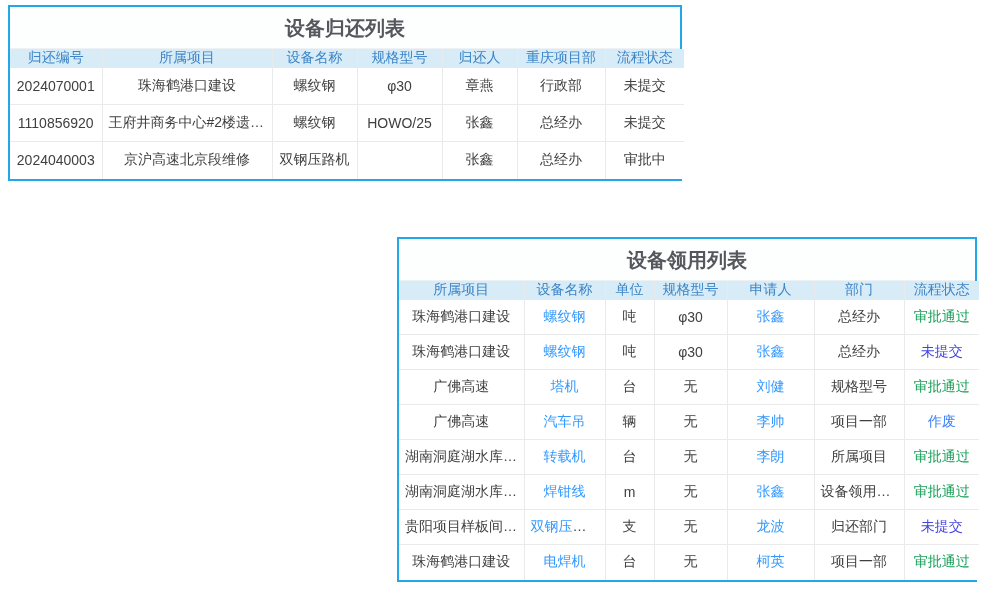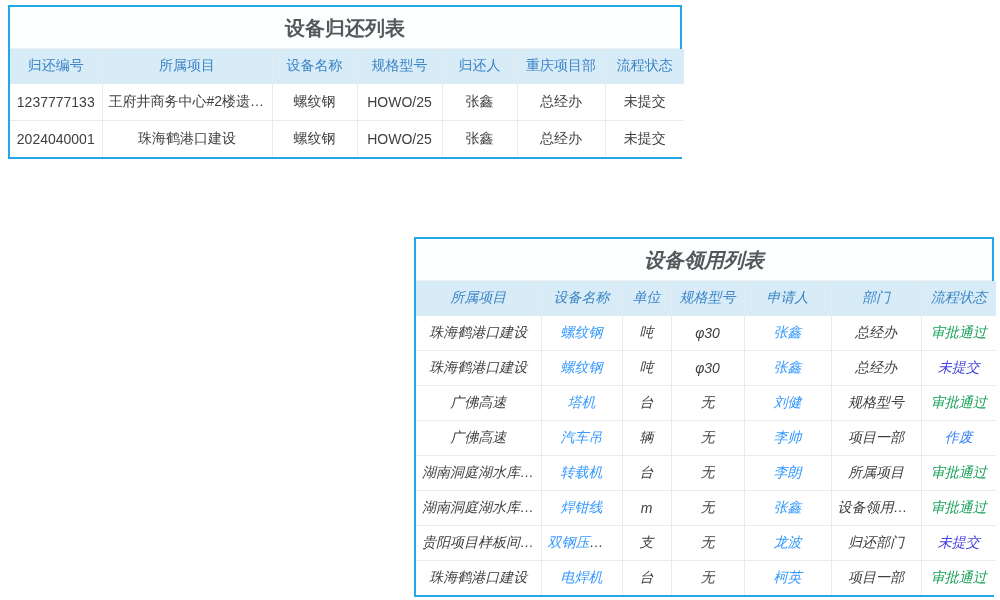--- a/index.html
+++ b/index.html
@@ -8,40 +8,40 @@
     background: #ffffff;
     font-family: "Liberation Sans", "DejaVu Sans", sans-serif;
     position: relative; overflow: hidden;
   }
   .card {
     position: absolute;
     background: #fdfefe;
     border: 2px solid #22a7e8;
   }
   .card-0 { left: 8px;   top: 5px;   width: 674px; }
-  .card-1 { left: 414px; top: 237px; width: 580px; font-style: italic; }
+  .card-1 { left: 397px; top: 237px; width: 580px; }
   .card-title {
     height: 42px; line-height: 42px;
     text-align: center;
     font-size: 20px; font-weight: bold;
     color: #54575c;
     background: #fdfefe;
     border-bottom: 1px solid #eef2f5;
   }
   table.grid {
     border-collapse: collapse;
     table-layout: fixed;
     width: 100%;
   }
   table.grid th {
     background: #d8ecf8;
     color: #3d85c6;
     font-weight: normal;
     font-size: 14px;
-    height: 34px;
+    height: 18px;
     text-align: center;
     overflow: hidden; white-space: nowrap;
     border-bottom: 1px solid #e3eaef;
   }
   table.grid td {
     font-size: 14px;
     color: #3f3f3f;
     text-align: center;
     overflow: hidden; white-space: nowrap; text-overflow: ellipsis;
     padding: 0 6px;
@@ -78,36 +78,45 @@
             <th>所属项目</th>
             <th>设备名称</th>
             <th>规格型号</th>
             <th>归还人</th>
             <th>重庆项目部</th>
             <th>流程状态</th>
           </tr>
         </thead>
         <tbody>
           <tr>
-            <td><span>1237777133</span></td>
+            <td><span>2024070001</span></td>
+            <td><span>珠海鹤港口建设</span></td>
+            <td><span>螺纹钢</span></td>
+            <td><span>φ30</span></td>
+            <td><span>章燕</span></td>
+            <td><span>行政部</span></td>
+            <td><span>未提交</span></td>
+          </tr>
+          <tr>
+            <td><span>1110856920</span></td>
             <td><span>王府井商务中心#2楼遗留...</span></td>
             <td><span>螺纹钢</span></td>
             <td><span>HOWO/25</span></td>
             <td><span>张鑫</span></td>
             <td><span>总经办</span></td>
             <td><span>未提交</span></td>
           </tr>
           <tr>
-            <td><span>2024040001</span></td>
-            <td><span>珠海鹤港口建设</span></td>
-            <td><span>螺纹钢</span></td>
-            <td><span>HOWO/25</span></td>
+            <td><span>2024040003</span></td>
+            <td><span>京沪高速北京段维修</span></td>
+            <td><span>双钢压路机</span></td>
+            <td><span></span></td>
             <td><span>张鑫</span></td>
             <td><span>总经办</span></td>
-            <td><span>未提交</span></td>
+            <td><span>审批中</span></td>
           </tr>
         </tbody>
       </table>
   </section>
 
   <section class="card card-1">
     <div class="card-title">设备领用列表</div>
     <table class="grid">
         <colgroup>
           <col style="width: 125px;">

